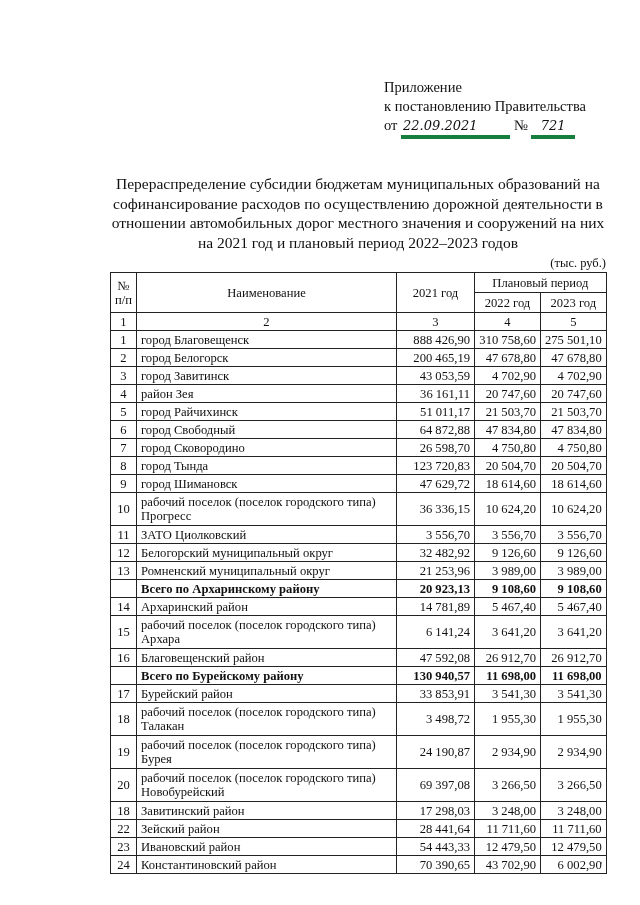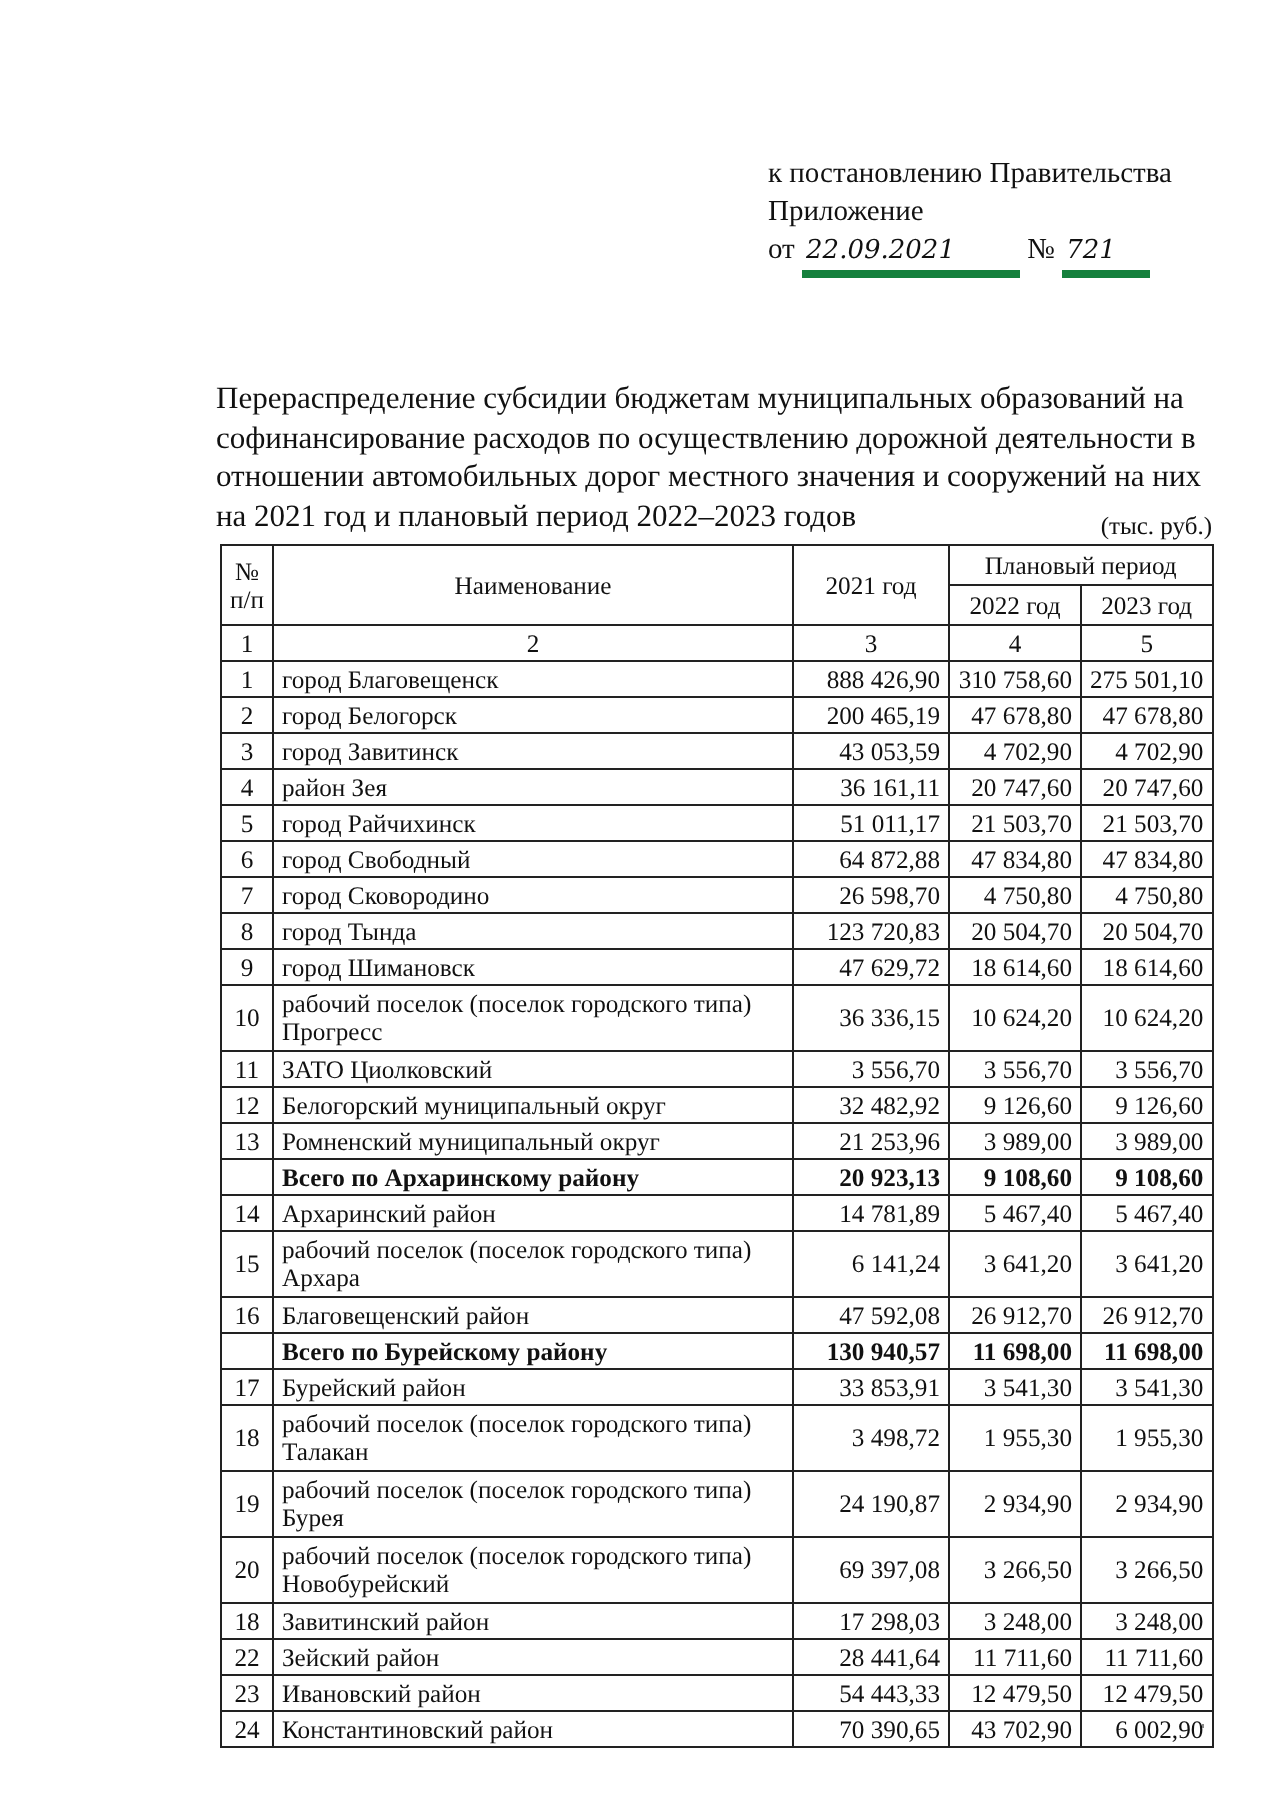--- a/index.html
+++ b/index.html
@@ -2,44 +2,44 @@
 <html><head>
 <meta charset="utf-8">
 <style>
   html, body { margin:0; padding:0; background:#ffffff; }
   body { width:640px; height:905px; position:relative; overflow:hidden;
          font-family:"Liberation Serif", serif; color:#111; }
   .appendix { position:absolute; left:384px; top:78px; font-size:14.5px; line-height:19px; }
   .appendix .hw { font-style:italic; font-family:"DejaVu Serif", serif; font-size:13px;
                   border-bottom:4px solid #15803d; display:inline-block; padding:0 2px; }
   .appendix .d1 { width:105px; text-align:left; }
-  .appendix .d2 { width:40px; text-align:left; }
-  .title { position:absolute; left:108px; top:174px; width:500px; 
-           font-size:15.5px; line-height:19.5px;margin-top:16px; }
+  .appendix .d2 { width:40px; text-align:center; }
+  .title { position:absolute; left:108px; top:174px; width:500px; text-align:center;
+           font-size:15.5px; line-height:19.5px; }
   .units { position:absolute; right:34px; top:256px; font-size:12.5px; }
   table { position:absolute; left:110px; top:272px; border-collapse:collapse;
           font-size:12.6px; }
   td, th { border:1px solid #222; padding:0 4px; font-weight:normal; line-height:14px; }
   col.c0 { width:26px; } col.c1 { width:260px; } col.c2 { width:78px; }
   col.c3 { width:66px; } col.c4 { width:65px; }
   .n { text-align:center; }
   .v { text-align:right; white-space:nowrap; }
   .h1 td { height:19px; }
   .r1 td { height:17px; }
   .r2 td { height:32px; }
   .bold td { font-weight:bold;font-family:Liberation Serif, serif; }
   .hdr { text-align:center; }
   .dot { position:absolute; left:601px; top:862px; width:1px; height:2px; background:#888; }
 </style>
 </head>
 <body>
 
 <div class="appendix">
+  <div>Приложение</div>
   <div>к постановлению Правительства</div>
-  <div>Приложение</div>
   <div>
     <span>от</span>
     <span class="hw d1">22.09.2021</span>
     <span>№</span>
     <span class="hw d2">721</span>
   </div>
 </div>
 
 <div class="title">Перераспределение субсидии бюджетам муниципальных образований на софинансирование расходов по осуществлению дорожной деятельности в отношении автомобильных дорог местного значения и сооружений на них на 2021 год и плановый период 2022–2023 годов</div>
 <div class="units">(тыс. руб.)</div>

